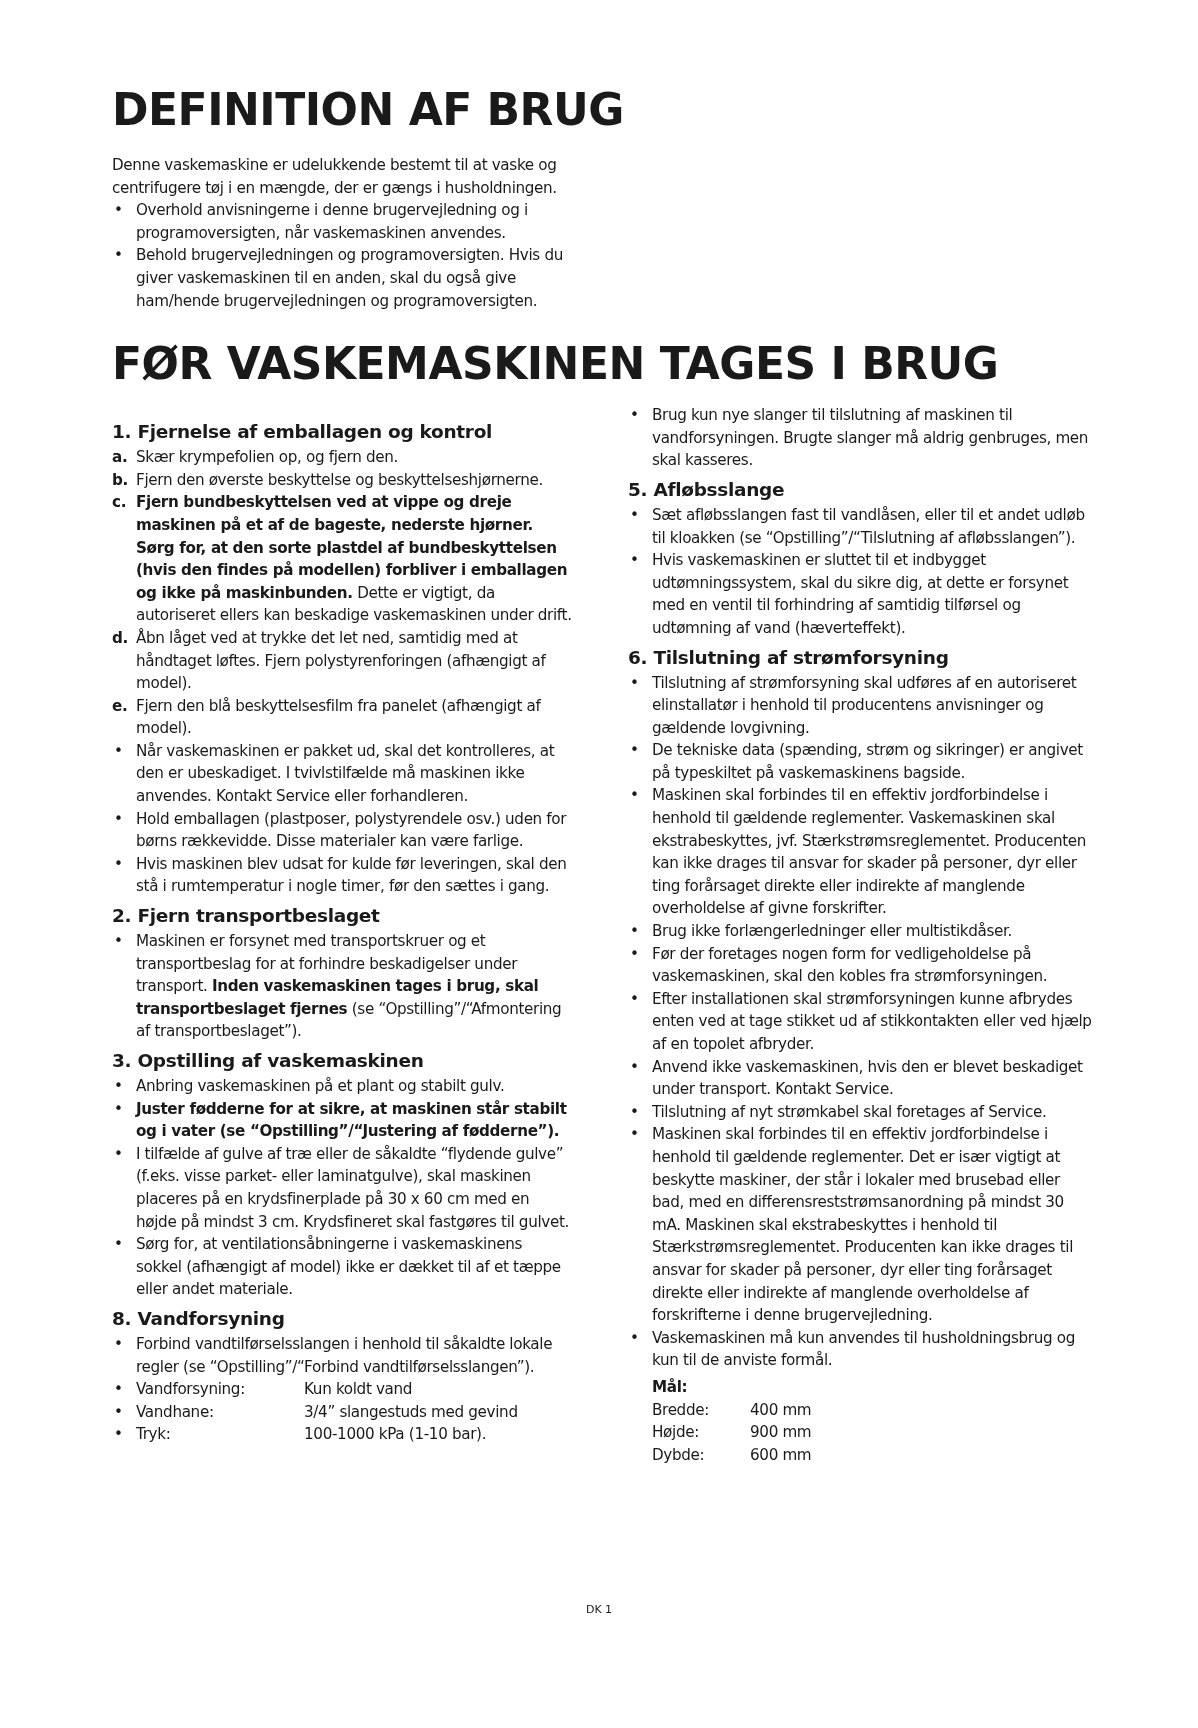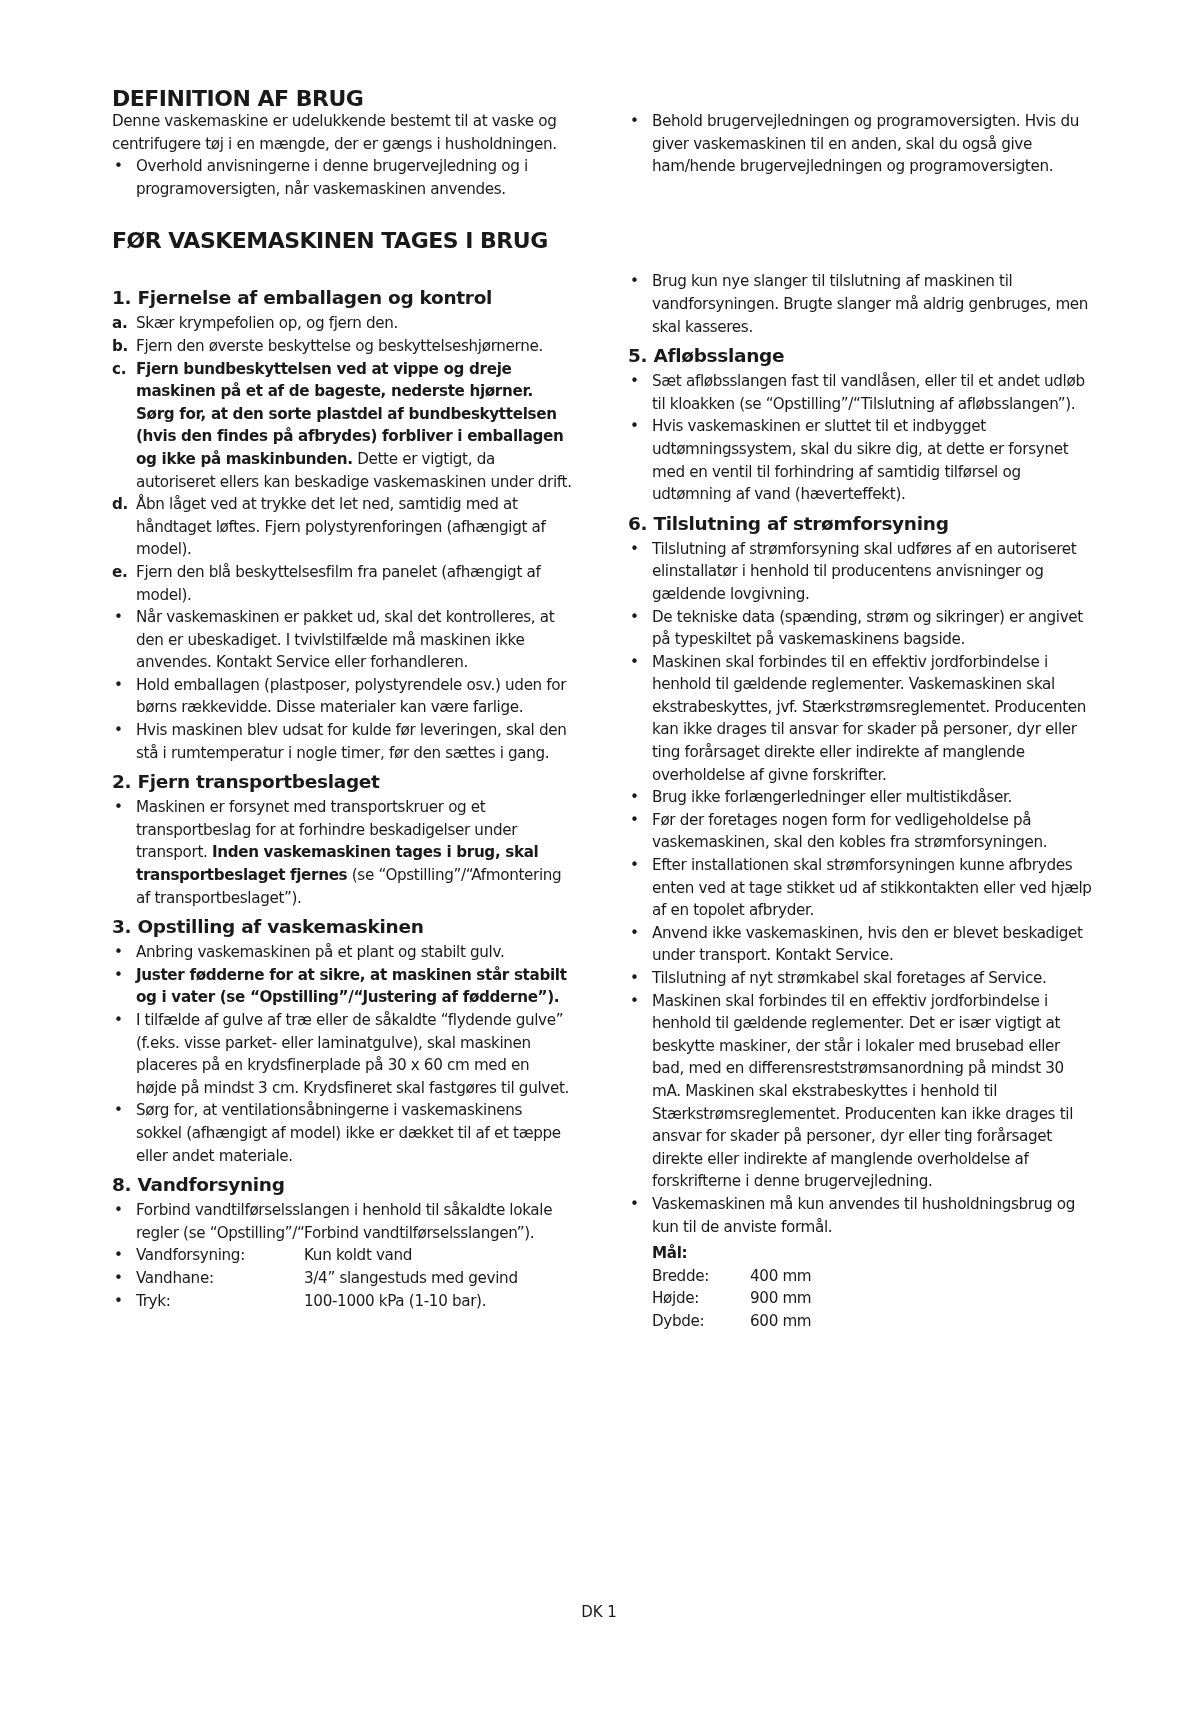--- a/index.html
+++ b/index.html
@@ -3,21 +3,21 @@
 <meta charset="utf-8">
 <style>
   html, body { margin: 0; padding: 0; background: #ffffff; }
   body {
     width: 1198px; height: 1728px; position: relative; overflow: hidden;
     font-family: "DejaVu Sans", sans-serif; color: #1a1a1a;
   }
   .page { position: absolute; left: 112px; top: 88px; width: 980px; }
   h1 {
     font-family: "DejaVu Sans", sans-serif; font-weight: bold;
-    font-size: 22px; letter-spacing: -0.5px; margin: 0; line-height: 1;
+    font-size: 44px; letter-spacing: -0.5px; margin: 0; line-height: 1;
     color: #1a1a1a;
   }
   .cols { display: flex; justify-content: space-between; }
   .col-left { width: 460px; }
   .col-right { width: 464px; }
   .txt { font-size: 15.2px; line-height: 22.6px; letter-spacing: -0.35px; }
   p { margin: 0; }
   ul.bullets { list-style: none; margin: 0; padding: 0; }
   ul.bullets li { position: relative; padding-left: 24px; }
   ul.bullets li .bul { position: absolute; left: 2px; top: 0; }
@@ -29,30 +29,30 @@
     font-size: 18.5px; font-weight: bold; margin: 6px 0 2px 0; line-height: 24px;
     letter-spacing: -0.3px;
   }
   .spec { display: flex; align-items: flex-end; }
   .spec .k { width: 168px; }
   .dims { margin-top: 4px; padding-left: 24px; }
   .dims .row { display: flex; }
   .dims .row .k { width: 98px; }
   .footer {
     position: absolute; top: 1603px; left: 0; width: 1198px; text-align: center;
-    font-size: 15px;
+    font-size: 11px;
   }
 </style>
 </head>
 <body>
 
 <div class="page">
 
   <h1>DEFINITION AF BRUG</h1>
-  <div class="cols txt" style="">
+  <div class="cols txt" style="margin-top:22px;flex-direction:column;">
     <div class="col-left">
       <p>Denne vaskemaskine er udelukkende bestemt til at vaske og centrifugere tøj i en mængde, der er gængs i husholdningen.</p>
       <ul class="bullets">
         <li><span class="bul">•</span><span>Overhold anvisningerne i denne brugervejledning og i programoversigten, når vaskemaskinen anvendes.</span></li>
       </ul>
     </div>
     <div class="col-right">
       <ul class="bullets">
         <li><span class="bul">•</span><span>Behold brugervejledningen og programoversigten. Hvis du giver vaskemaskinen til en anden, skal du også give ham/hende brugervejledningen og programoversigten.</span></li>
       </ul>
@@ -60,21 +60,21 @@
   </div>
 
   <h1 style="margin-top:30px;">FØR VASKEMASKINEN TAGES I BRUG</h1>
   <div class="cols txt" style="margin-top:18px;">
 
     <div class="col-left">
       <h2 style="margin-top:16px;">1. Fjernelse af emballagen og kontrol</h2>
       <ol class="alpha">
         <li><span class="lbl">a.</span><span>Skær krympefolien op, og fjern den.</span></li>
         <li><span class="lbl">b.</span><span>Fjern den øverste beskyttelse og beskyttelseshjørnerne.</span></li>
-        <li><span class="lbl">c.</span><span class="b">Fjern bundbeskyttelsen ved at vippe og dreje maskinen på et af de bageste, nederste hjørner. Sørg for, at den sorte plastdel af bundbeskyttelsen (hvis den findes på afbrydes) forbliver i emballagen og ikke på maskinbunden.</span><span> Dette er vigtigt, da autoriseret ellers kan beskadige vaskemaskinen under drift.</span></li>
+        <li><span class="lbl">c.</span><span class="b">Fjern bundbeskyttelsen ved at vippe og dreje maskinen på et af de bageste, nederste hjørner. Sørg for, at den sorte plastdel af bundbeskyttelsen (hvis den findes på modellen) forbliver i emballagen og ikke på maskinbunden.</span><span> Dette er vigtigt, da autoriseret ellers kan beskadige vaskemaskinen under drift.</span></li>
         <li><span class="lbl">d.</span><span>Åbn låget ved at trykke det let ned, samtidig med at håndtaget løftes. Fjern polystyrenforingen (afhængigt af model).</span></li>
         <li><span class="lbl">e.</span><span>Fjern den blå beskyttelsesfilm fra panelet (afhængigt af model).</span></li>
       </ol>
       <ul class="bullets">
         <li><span class="bul">•</span><span>Når vaskemaskinen er pakket ud, skal det kontrolleres, at den er ubeskadiget. I tvivlstilfælde må maskinen ikke anvendes. Kontakt Service eller forhandleren.</span></li>
         <li><span class="bul">•</span><span>Hold emballagen (plastposer, polystyrendele osv.) uden for børns rækkevidde. Disse materialer kan være farlige.</span></li>
         <li><span class="bul">•</span><span>Hvis maskinen blev udsat for kulde før leveringen, skal den stå i rumtemperatur i nogle timer, før den sættes i gang.</span></li>
       </ul>
 
       <h2>2. Fjern transportbeslaget</h2>

